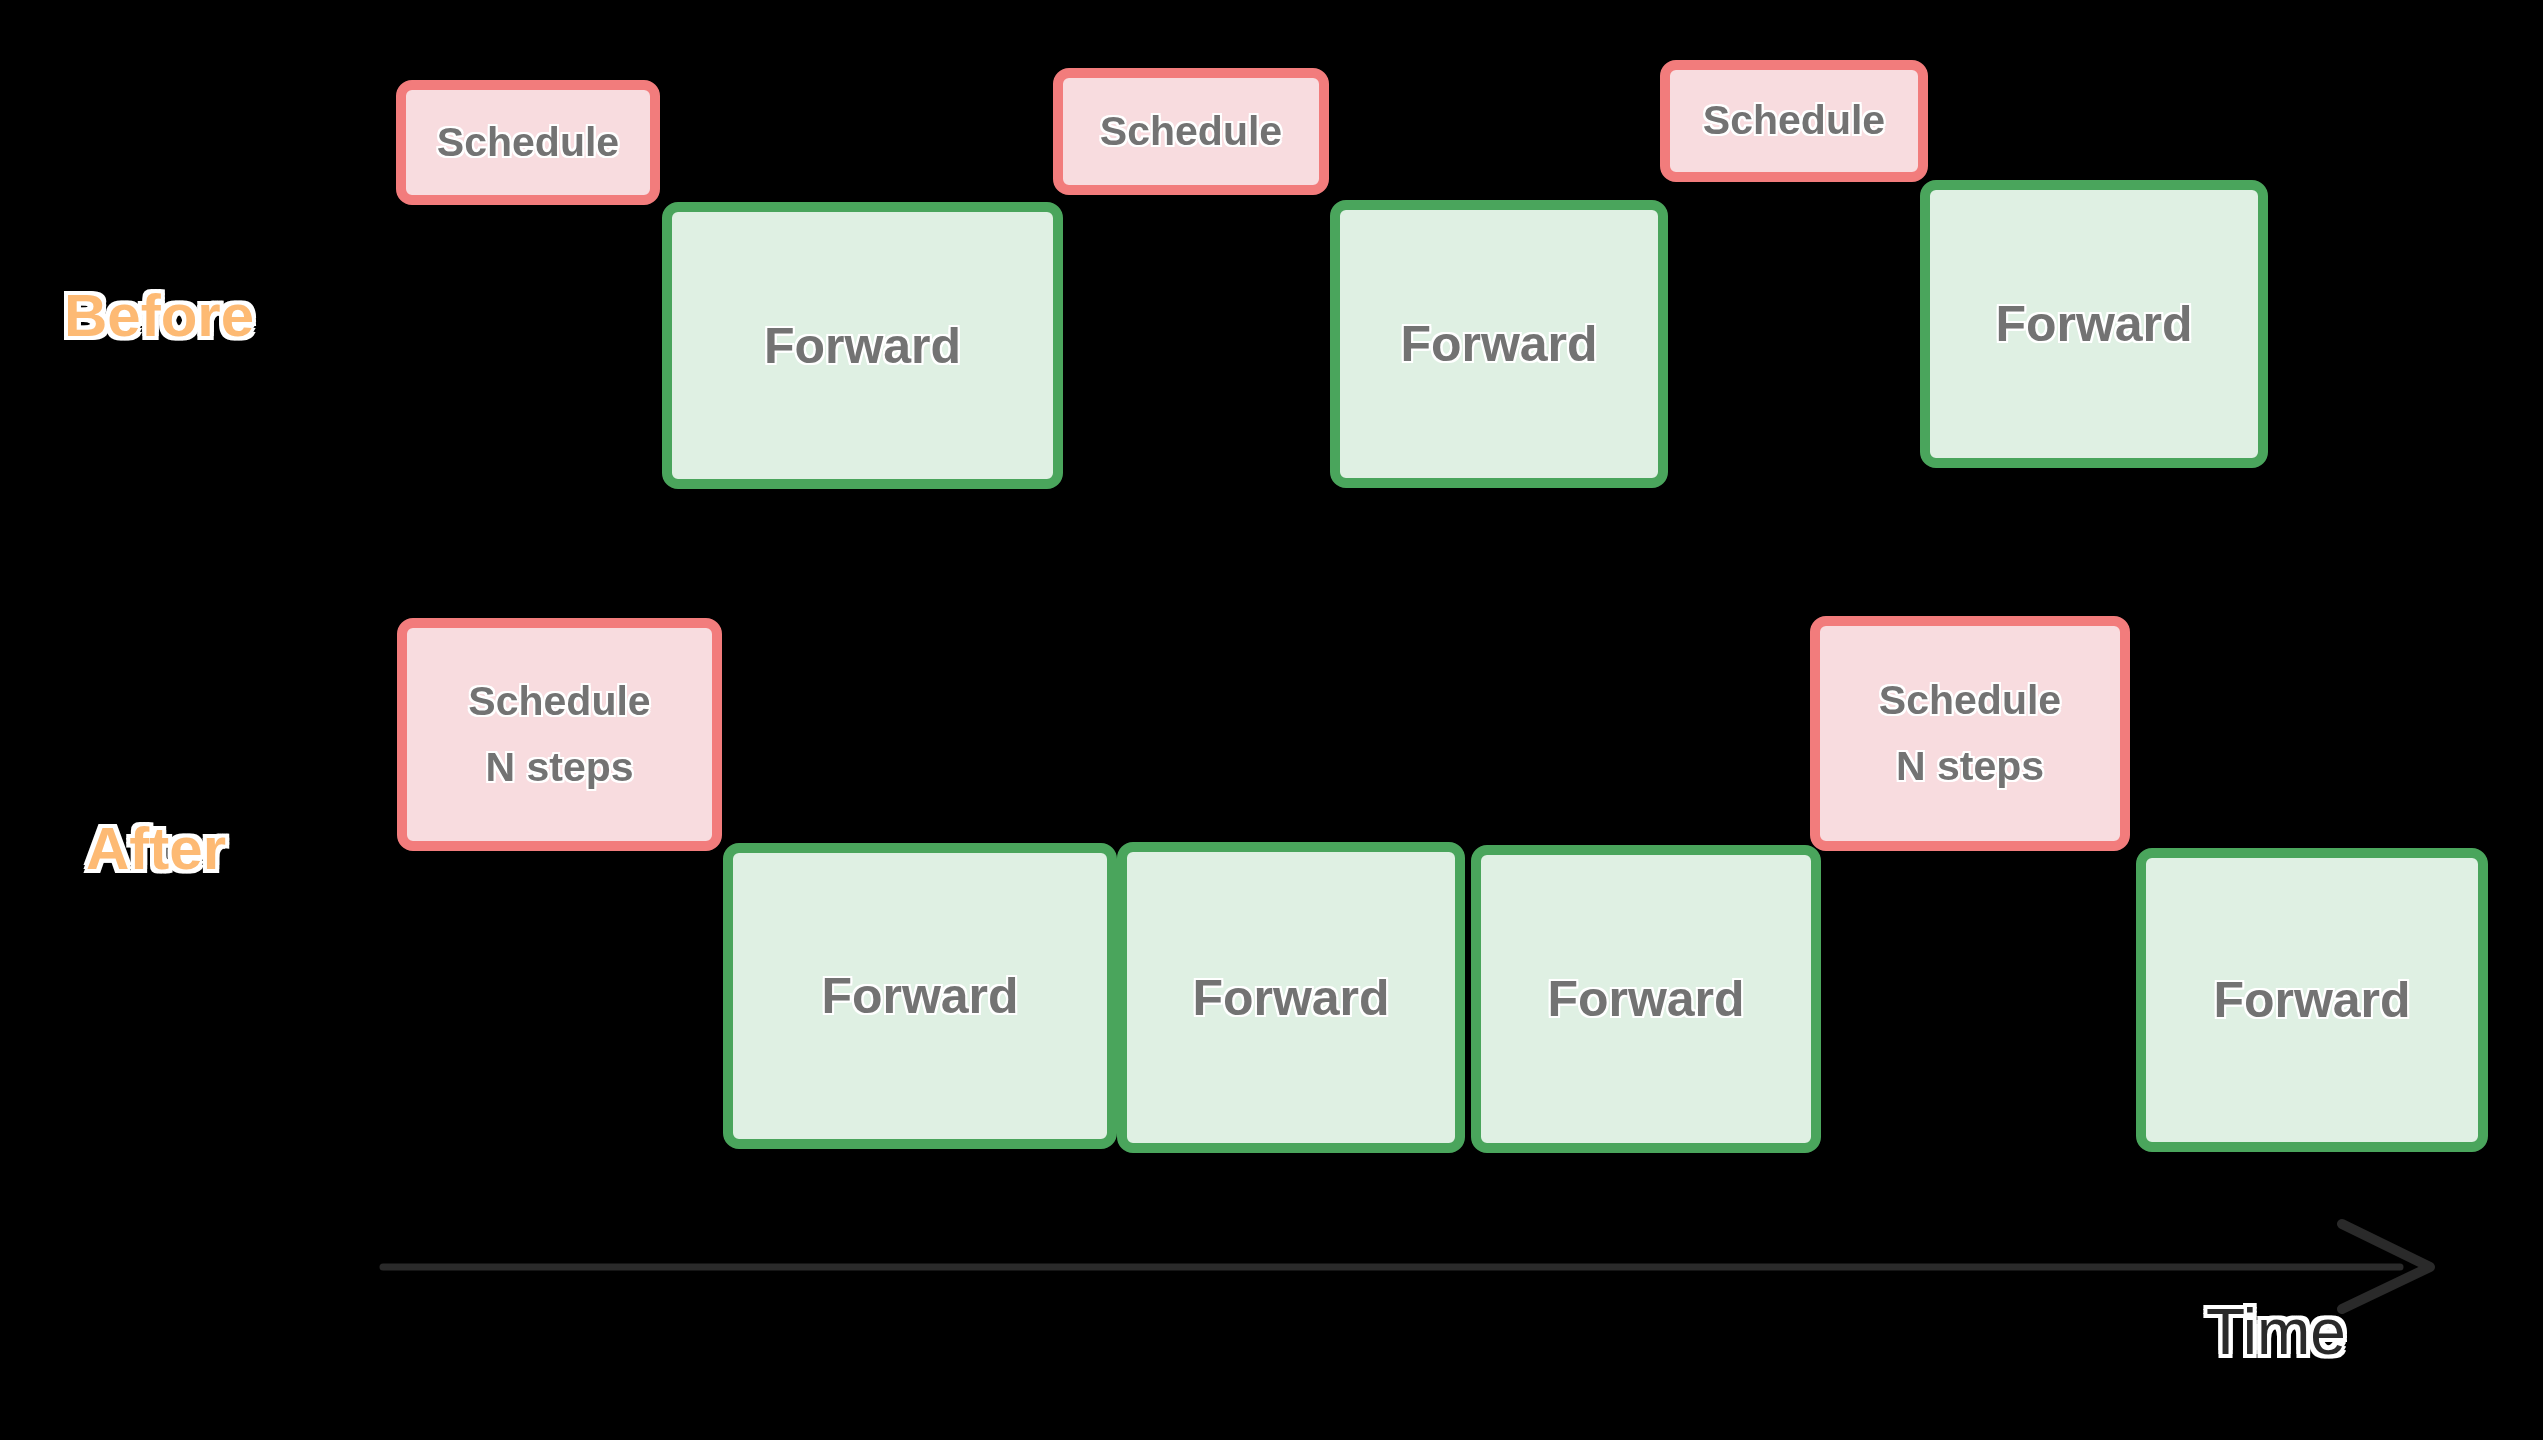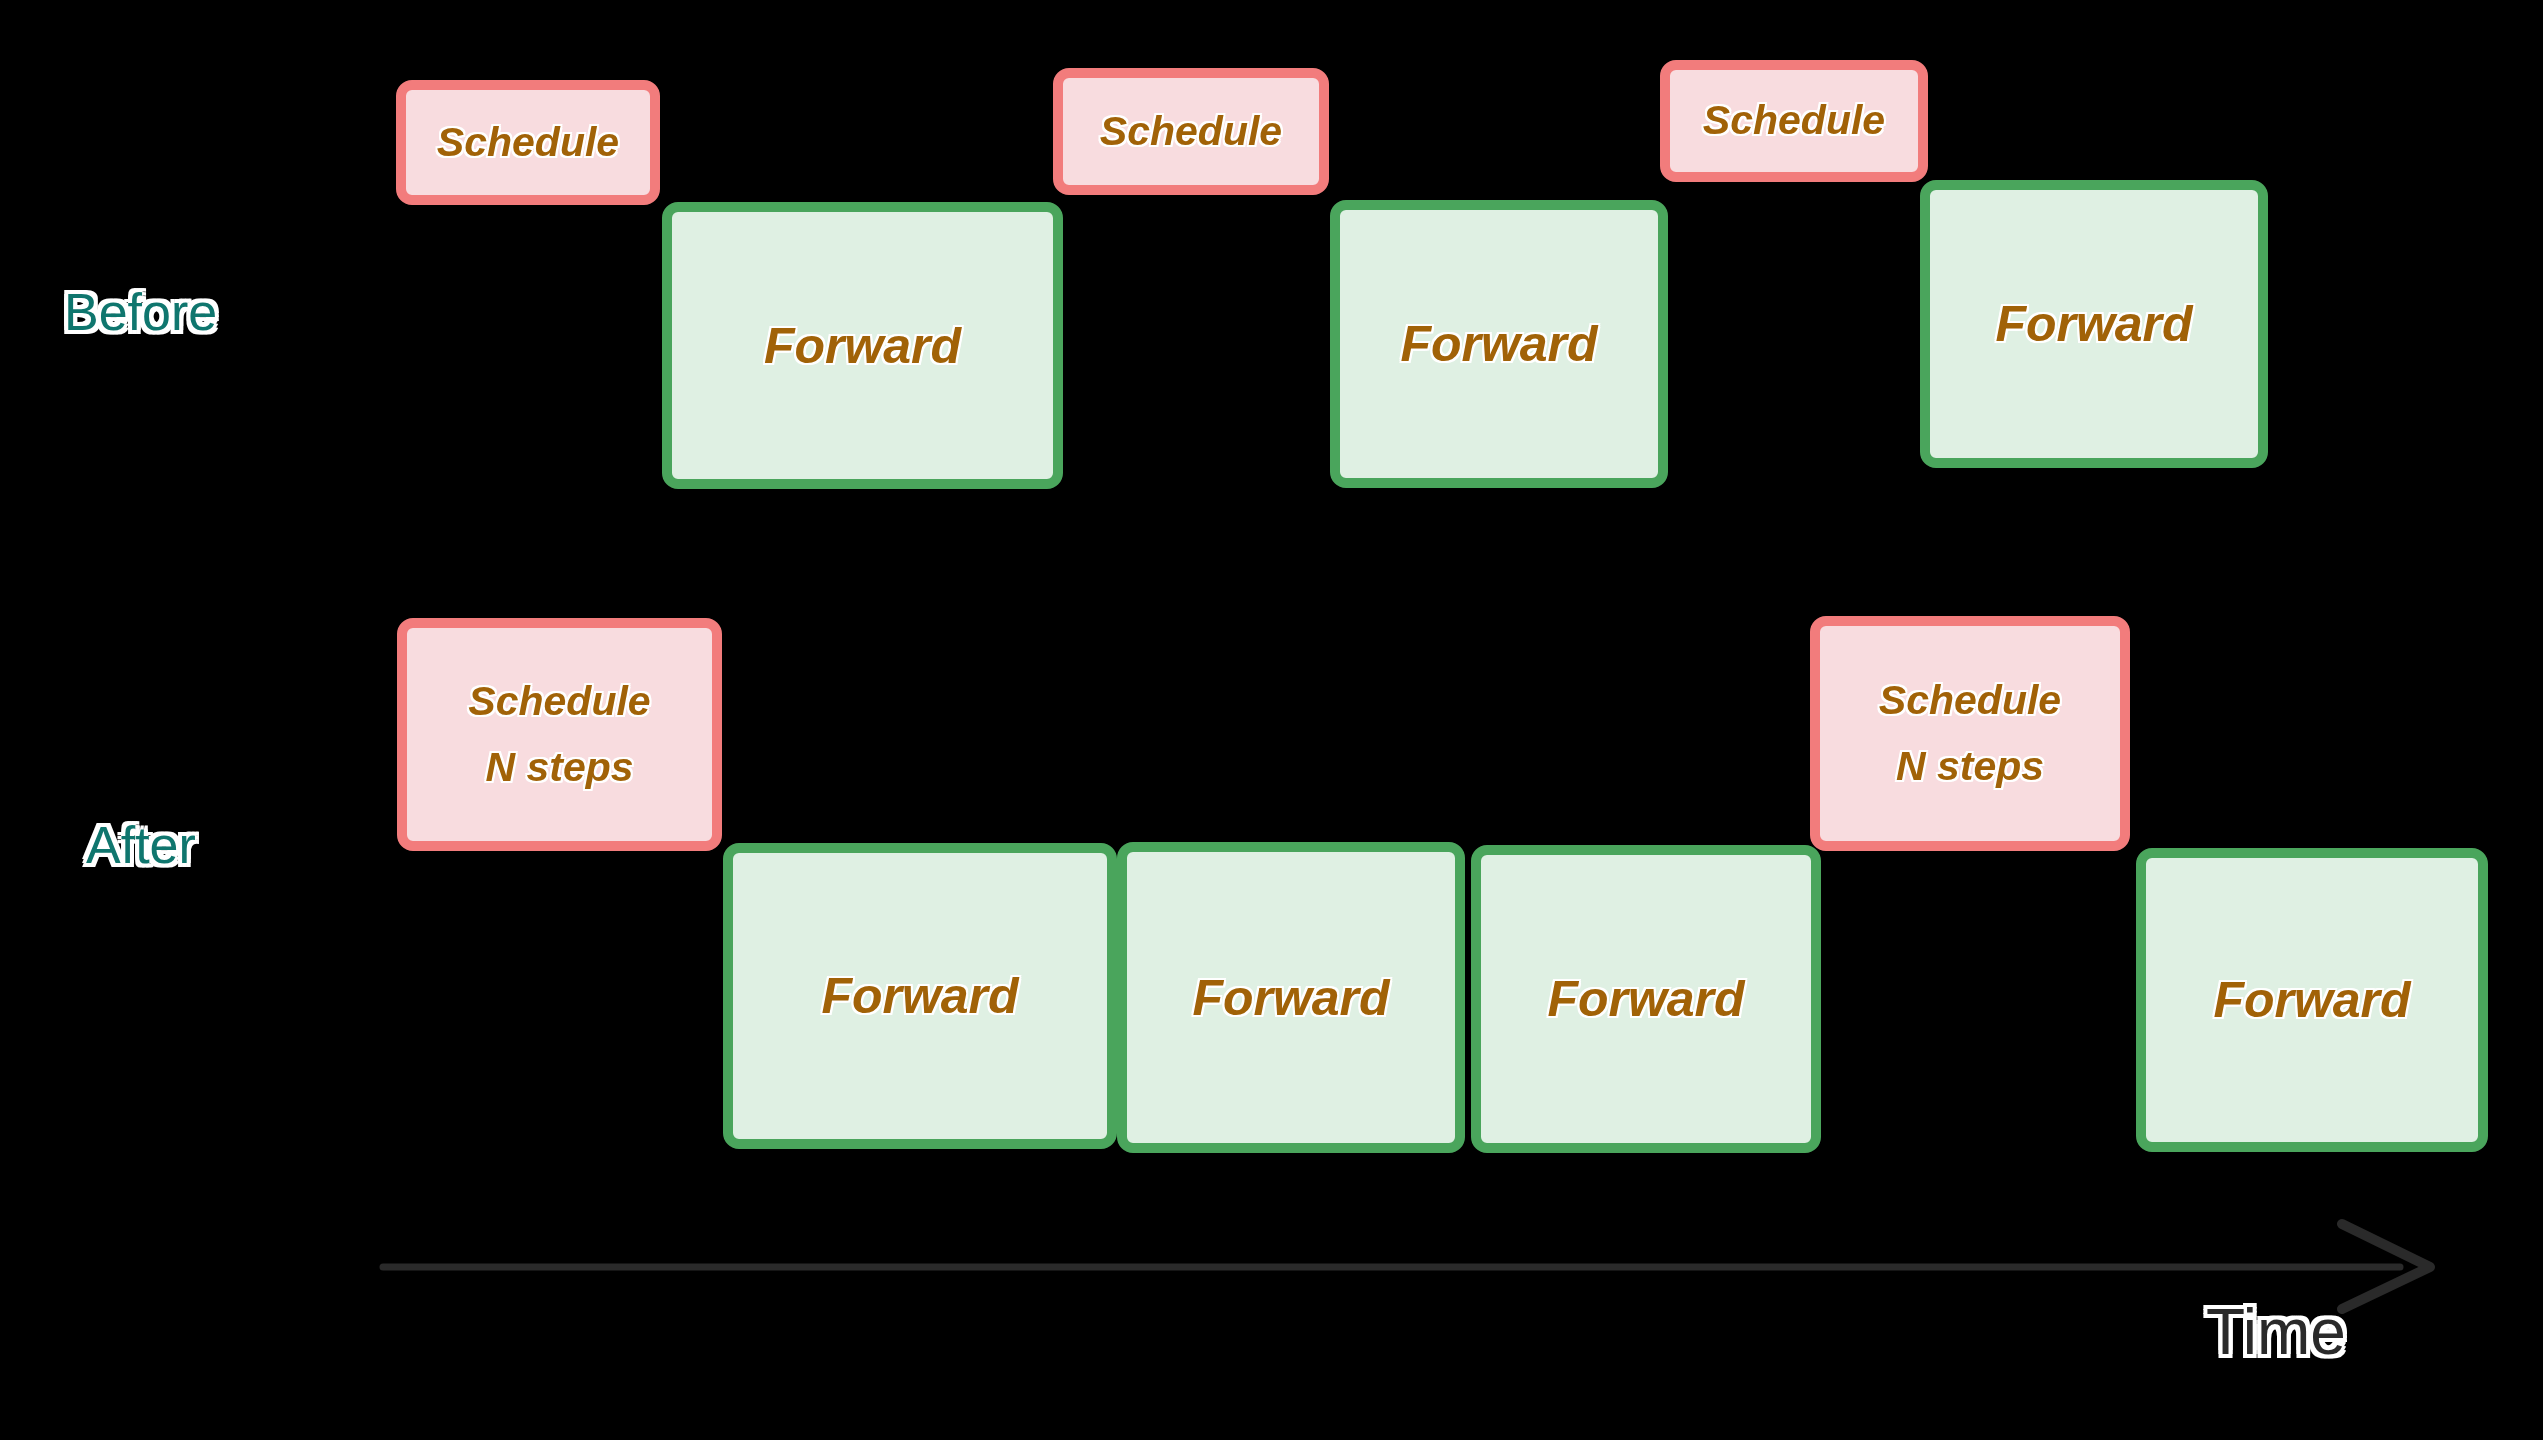--- a/index.html
+++ b/index.html
@@ -22,29 +22,28 @@
     box-sizing: border-box;
     border-radius: 16px;
     display: flex;
     flex-direction: column;
     align-items: center;
     justify-content: center;
     text-align: center;
   }
   .block .block-label {
     font-weight: bold;
-    color: #a16207;
+    color: #737373;
     text-shadow:
       -2px -2px 0 #fff,  2px -2px 0 #fff,
       -2px  2px 0 #fff,  2px  2px 0 #fff,
       -2px  0   0 #fff,  2px  0   0 #fff,
        0   -2px 0 #fff,  0    2px 0 #fff;
     line-height: 1.6;
     white-space: nowrap;
-    font-style: italic;
   }
   .schedule {
     background: #f8dcdf;
     border: 10px solid #f27c7c;
   }
   .schedule .block-label { font-size: 41px; }
   .forward {
     background: #dff0e3;
     border: 10px solid #4aa55c;
   }
@@ -62,23 +61,23 @@
   .pos-sn1 { left: 397px;  top: 618px; width: 325px; height: 233px; }
   .pos-f4  { left: 723px;  top: 843px; width: 394px; height: 306px; }
   .pos-f5  { left: 1117px; top: 842px; width: 348px; height: 311px; }
   .pos-f6  { left: 1471px; top: 845px; width: 350px; height: 308px; }
   .pos-sn2 { left: 1810px; top: 616px; width: 320px; height: 235px; }
   .pos-f7  { left: 2136px; top: 848px; width: 352px; height: 304px; }
 
   
   .row-label {
     position: absolute;
-    font-weight: normal;
-    font-size: 52px;
-    color: #0f766e;
+    font-weight: bold;
+    font-size: 60px;
+    color: #fdba74;
     line-height: 1;
     white-space: nowrap;
     text-shadow:
       -4px -4px 0 #fff,  4px -4px 0 #fff,
       -4px  4px 0 #fff,  4px  4px 0 #fff,
       -4px  0   0 #fff,  4px  0   0 #fff,
        0   -4px 0 #fff,  0    4px 0 #fff;
   }
   .label-before { left: 64px; top: 286px; }
   .label-after  { left: 86px; top: 819px; }

